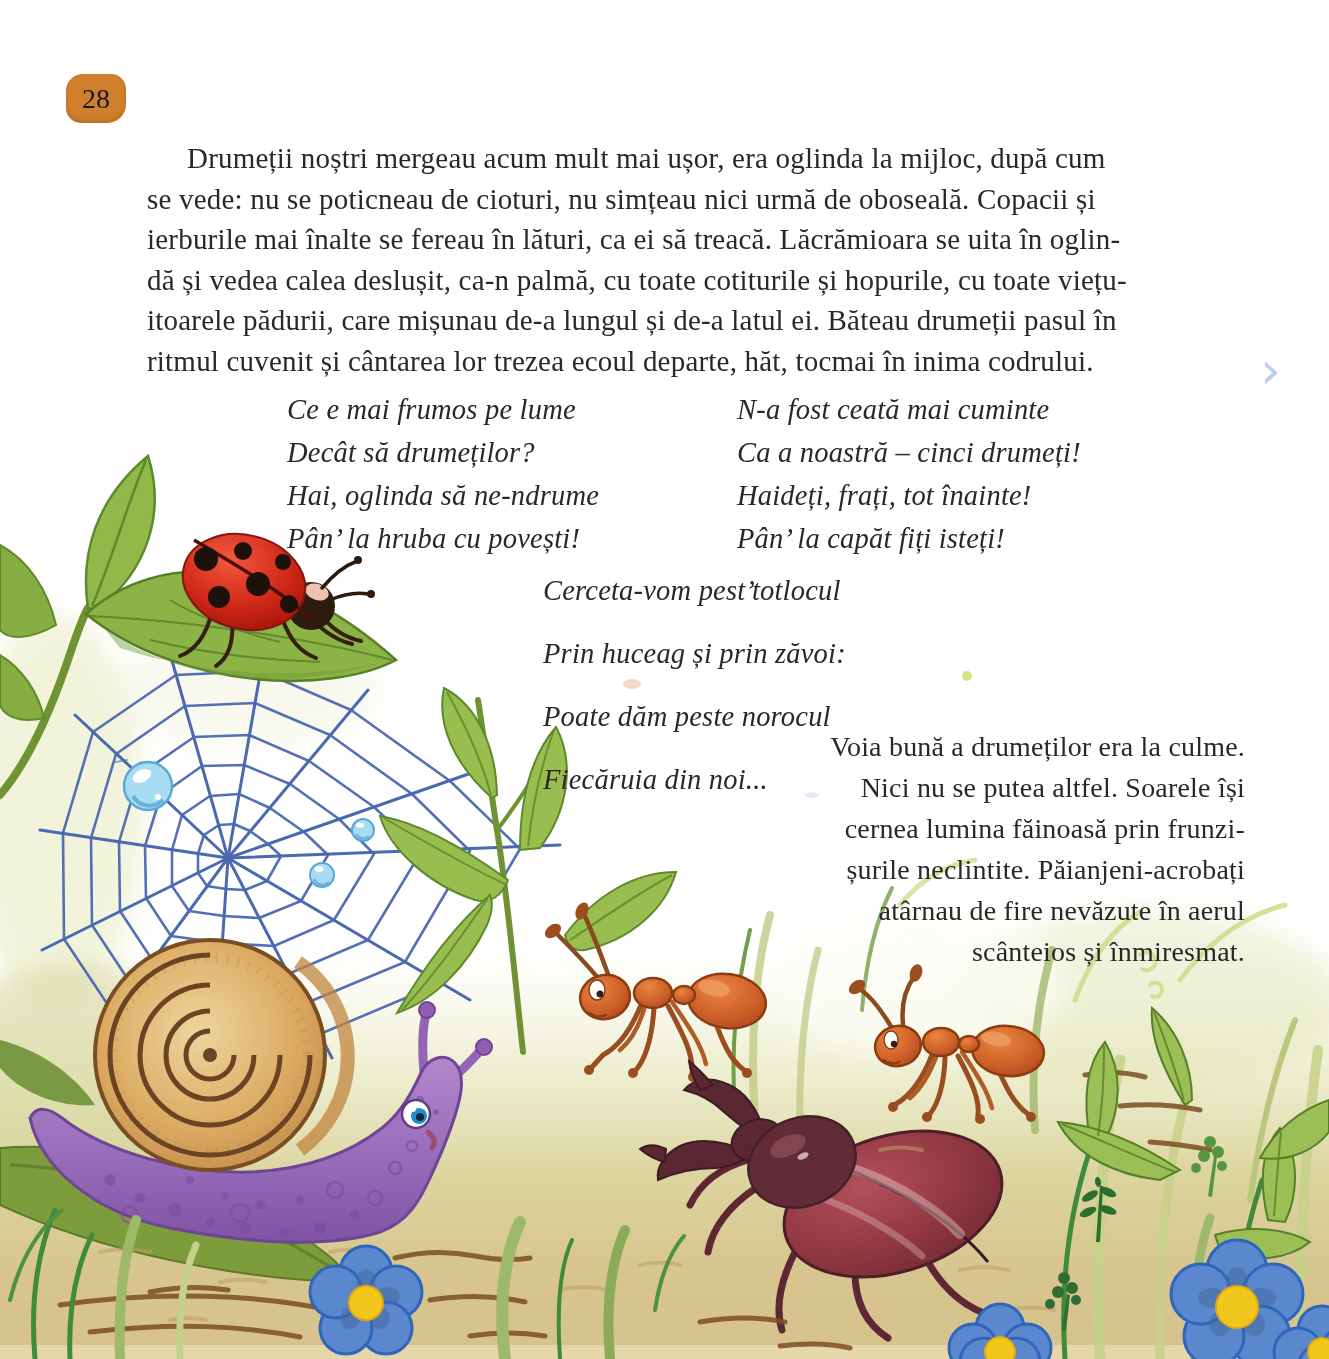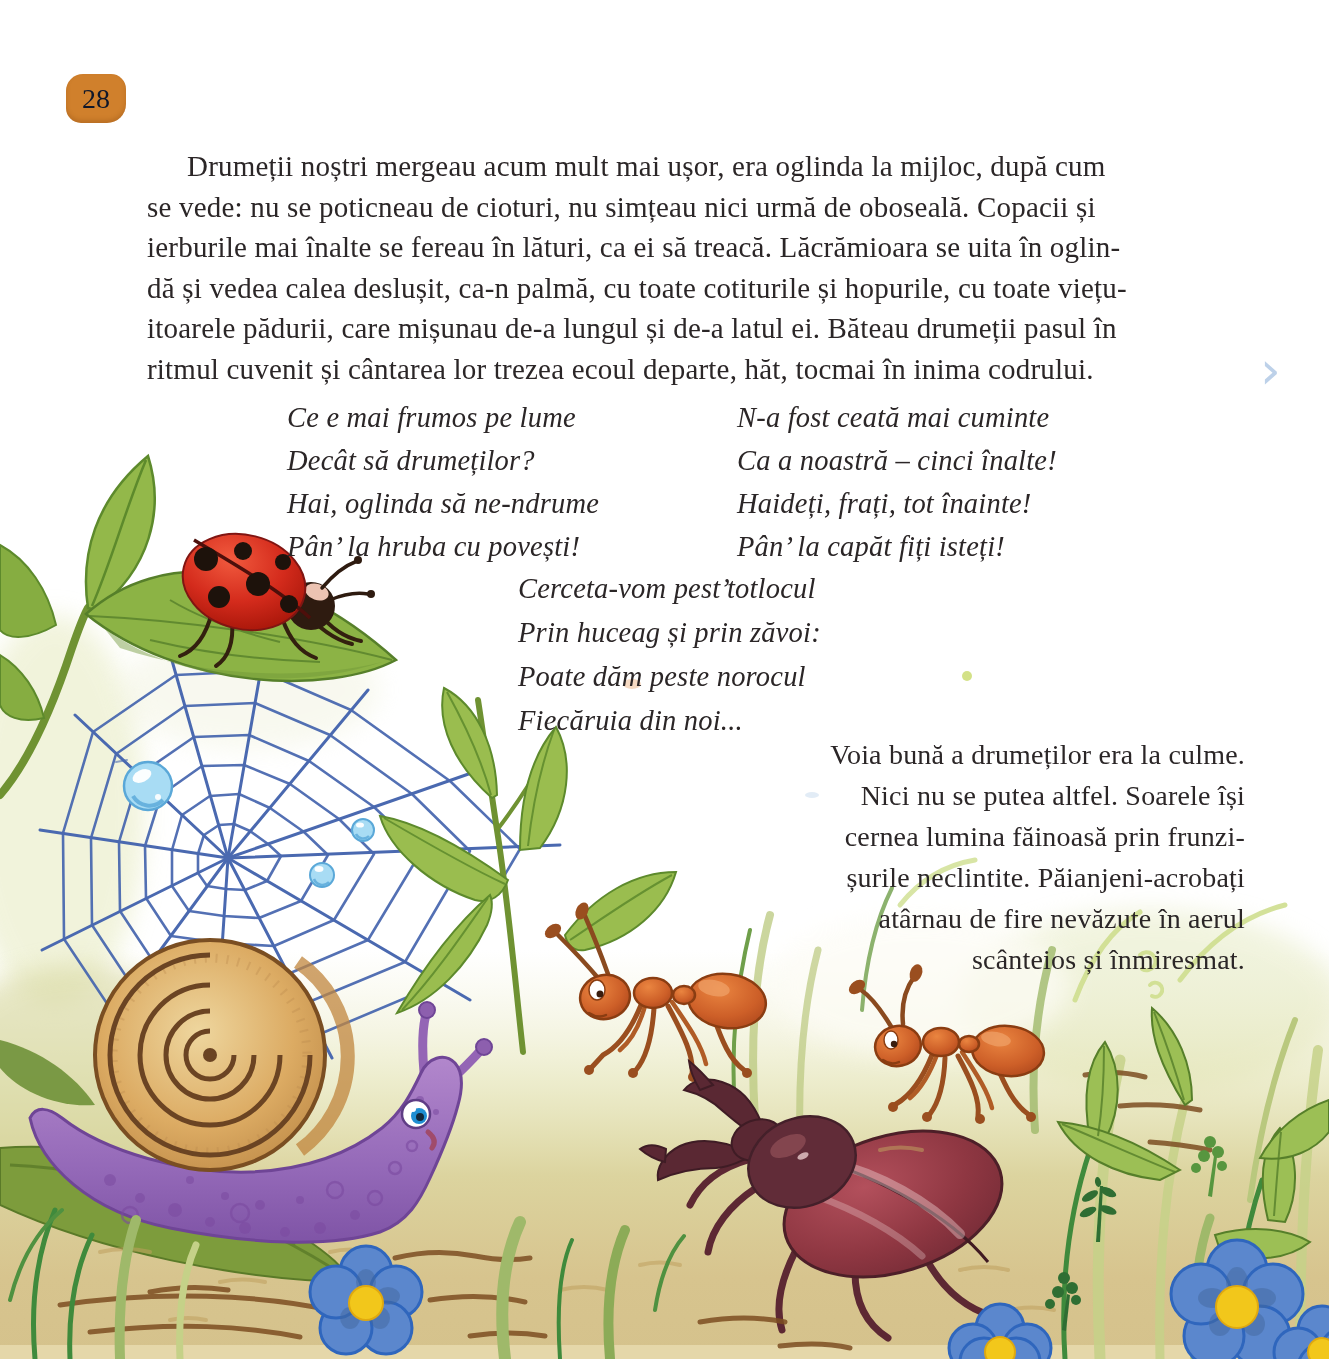--- a/index.html
+++ b/index.html
@@ -12,30 +12,30 @@
   .abs{position:absolute;}
   #illustration{position:absolute;left:0;top:0;z-index:1;}
   .textlayer{z-index:2;}
   .page-badge{
     left:66px;top:74px;width:60px;height:49px;
     background:#d0802c;border-radius:17px 15px 19px 15px;
     color:#0f172a;font-size:28px;
     display:flex;align-items:center;justify-content:center;
     box-shadow:inset 0 -3px 4px rgba(120,60,10,.25);
   }
-  .para{white-space:pre-line;margin-top:8px;}
+  .para{white-space:pre-line;}
   .intro{
     left:147px;top:138px;width:1090px;
     font-size:29px;line-height:40.5px;letter-spacing:.2px;
     text-indent:40px;
   }
   .verse{font-style:italic;font-size:28.5px;line-height:43px;letter-spacing:.2px;}
   .verse-left{left:287px;top:388px;}
   .verse-right{left:737px;top:388px;}
-  .verse-center{left:518px;top:559px;line-height:44px;}
+  .verse-center{left:543px;top:559px;line-height:63px;}
   .closing{
     left:730px;top:726px;width:515px;
     font-size:28px;line-height:41px;letter-spacing:.2px;text-align:right;
   }
   .next-arrow{
     left:1260px;top:344px;font-size:52px;line-height:52px;
     color:#bdd1e9;font-family:"DejaVu Sans", sans-serif;
     cursor:pointer;user-select:none;
   }
 </style>
@@ -498,21 +498,21 @@
 dă și vedea calea deslușit, ca-n palmă, cu toate cotiturile și hopurile, cu toate viețu-
 itoarele pădurii, care mișunau de-a lungul și de-a latul ei. Băteau drumeții pasul în
 ritmul cuvenit și cântarea lor trezea ecoul departe, hăt, tocmai în inima codrului.</div>
 
 <div class="abs textlayer para verse verse-left">Ce e mai frumos pe lume
 Decât să drumeților?
 Hai, oglinda să ne-ndrume
 Pân’ la hruba cu povești!</div>
 
 <div class="abs textlayer para verse verse-right">N-a fost ceată mai cuminte
-Ca a noastră – cinci înalte!
+Ca a noastră – cinci drumeți!
 Haideți, frați, tot înainte!
 Pân’ la capăt fiți isteți!</div>
 
 <div class="abs textlayer para verse verse-center">Cerceta-vom pest’totlocul
 Prin huceag și prin zăvoi:
 Poate dăm peste norocul
 Fiecăruia din noi...</div>
 
 <div class="abs textlayer para closing">Voia bună a drumeților era la culme.
 Nici nu se putea altfel. Soarele își

